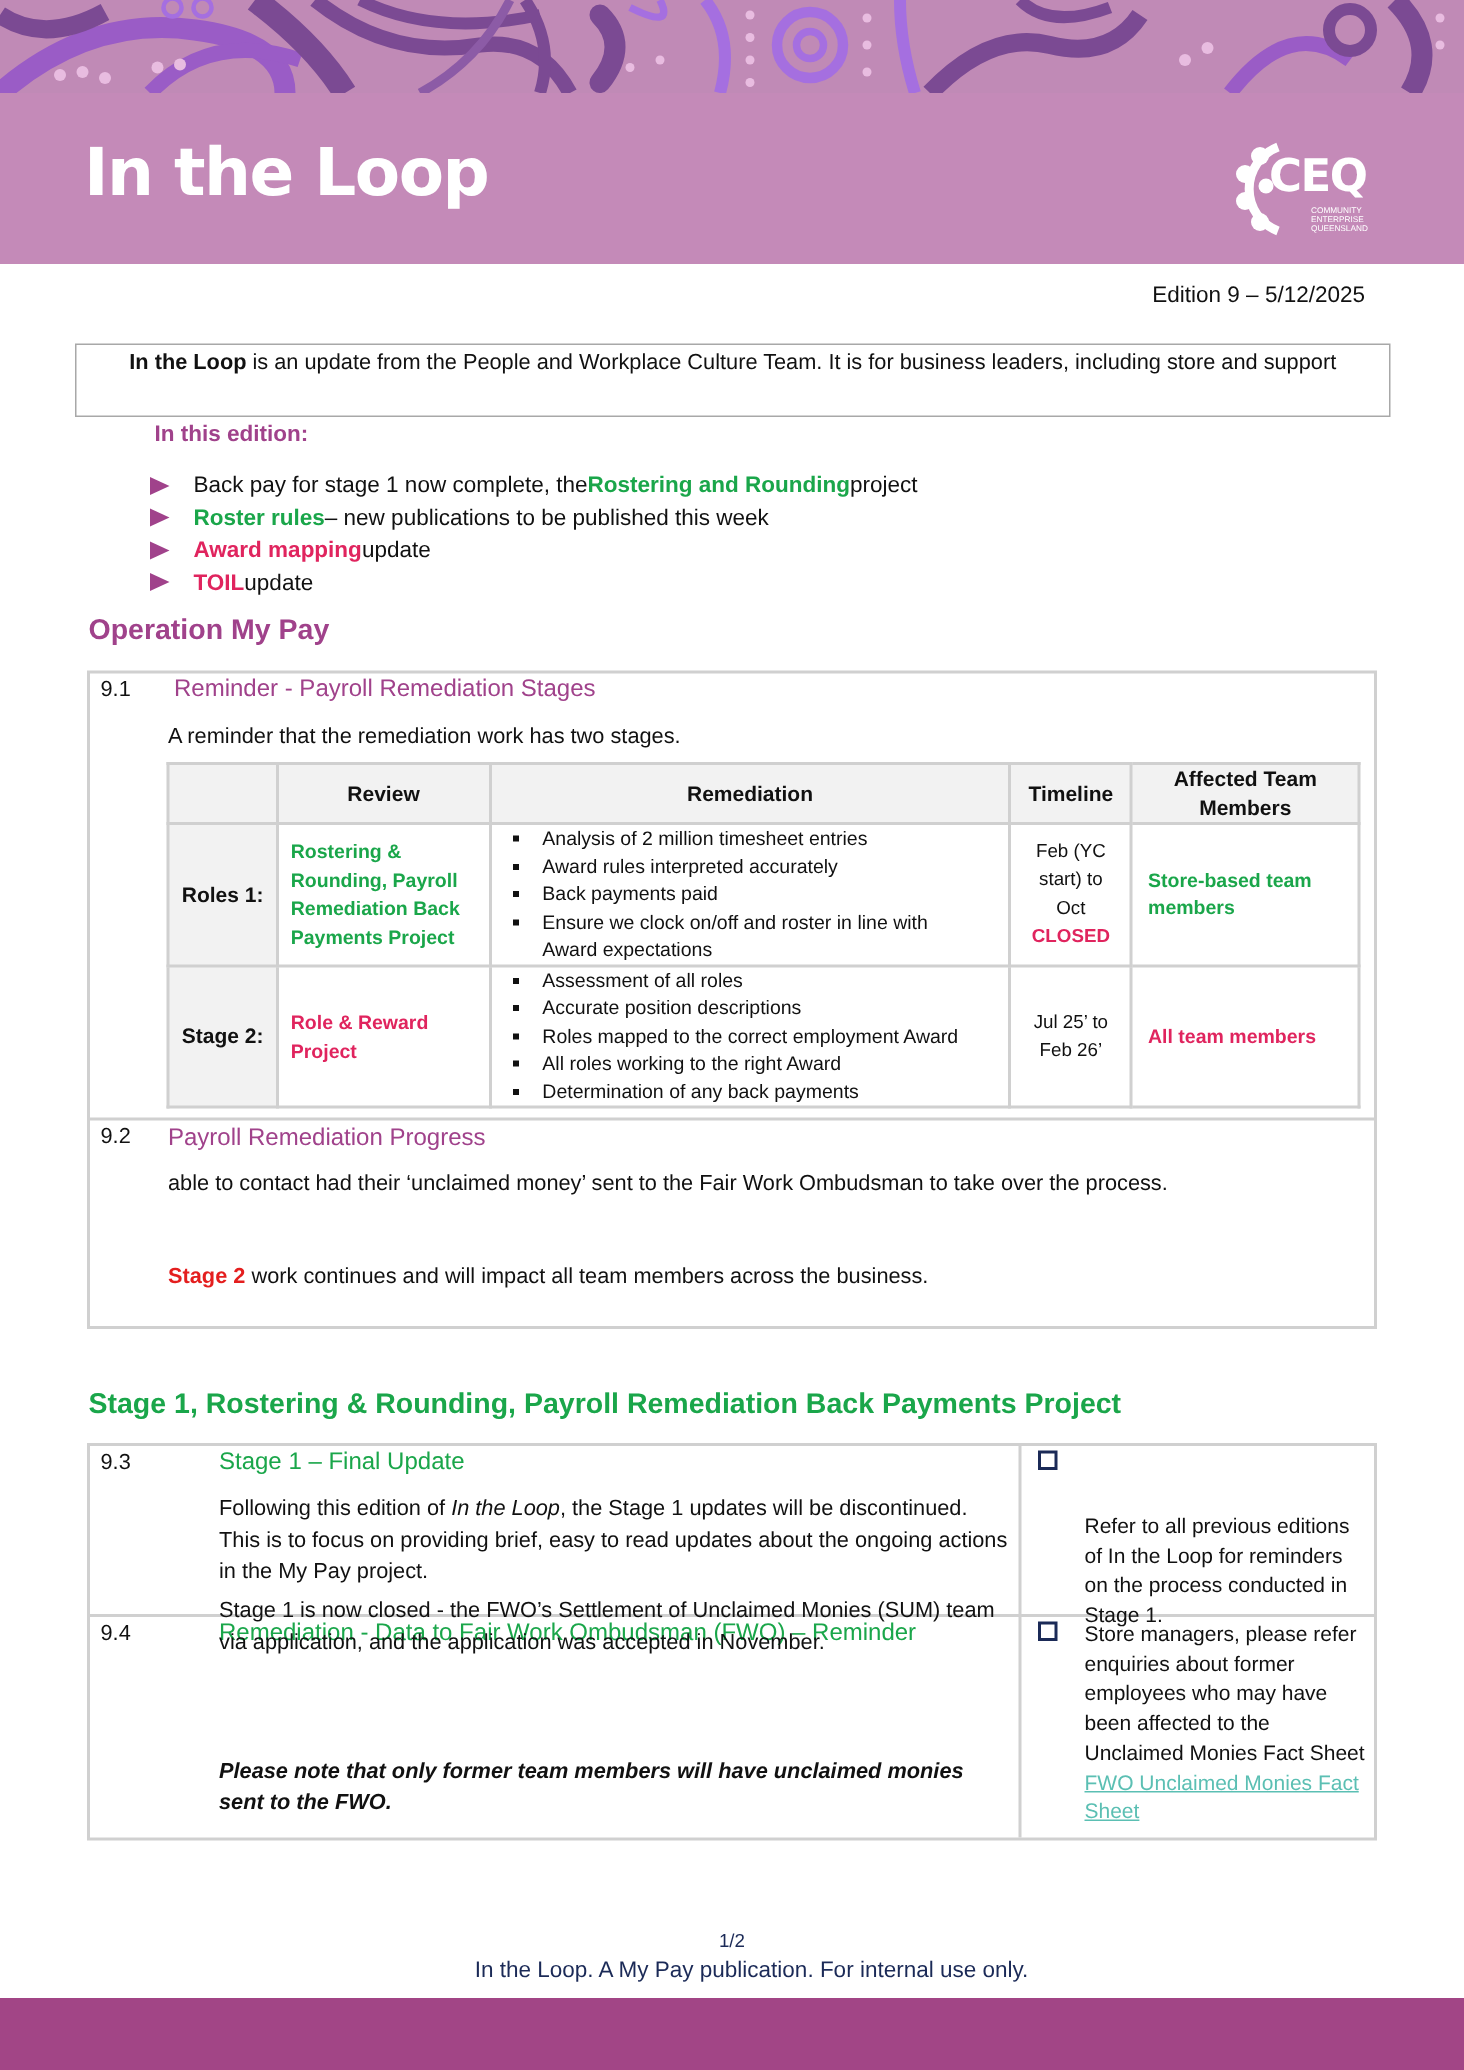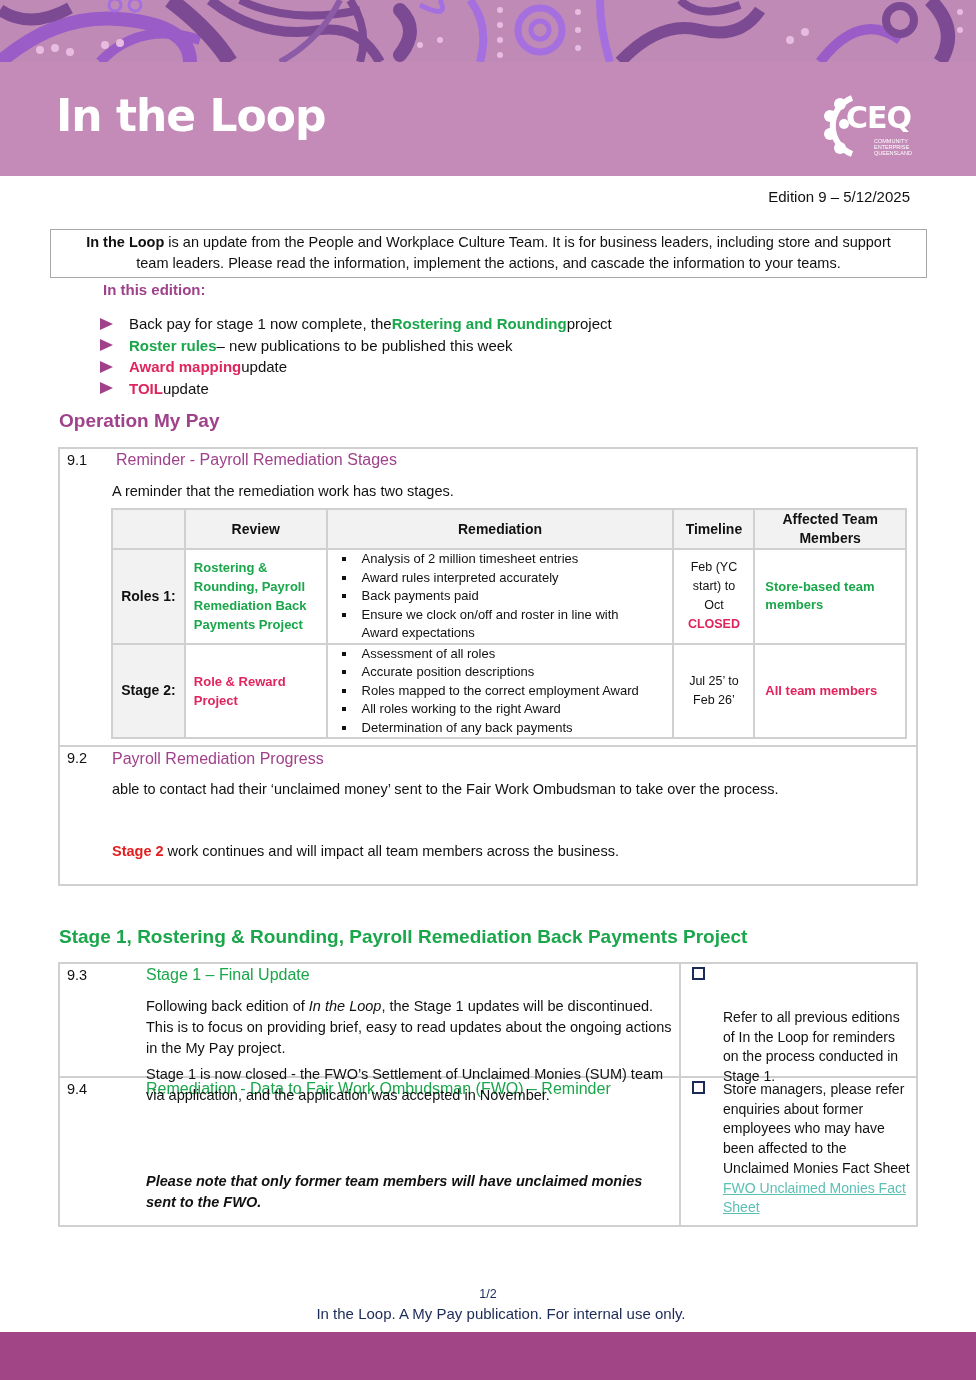--- a/index.html
+++ b/index.html
@@ -126,21 +126,20 @@
       <div>ENTERPRISE</div>
       <div>QUEENSLAND</div>
     </div>
   </div>
 </div>
 
 <div class="edition">Edition 9 – 5/12/2025</div>
 
 <div class="intro-box">
   <div><b>In the Loop</b><span> is an update from the People and Workplace Culture Team. It is for business leaders, including store and support</span></div>
-  <div>team leaders. Please read the information, implement the actions, and cascade the information to your teams.</div>
 </div>
 
 <div class="in-this">In this edition:</div>
 <ul class="bullets">
   <li>
     <span class="tri"></span>
     <span>Back pay for stage 1 now complete, the </span>
     <span class="green">Rostering and Rounding</span>
     <span> project</span>
   </li>
@@ -235,21 +234,21 @@
 <div class="h-section h-green" style="top:926px;">Stage 1, Rostering &amp; Rounding, Payroll Remediation Back Payments Project</div>
 
 <div class="grid-panel">
   <div class="grid-vline"></div>
   <div class="grid-hline"></div>
 </div>
 
 <div class="row-num" style="left:67px; top:967px;">9.3</div>
 <div class="sub-h sub-green" style="left:146px; top:966px;">Stage 1 – Final Update</div>
 <div class="para" style="left:146px; top:996px; width:528px;">
-  <span>Following back edition of </span><i>In the Loop</i><span>, the Stage 1 updates will be discontinued. This is to focus on providing brief, easy to read updates about the ongoing actions in the My Pay project.</span>
+  <span>Following this edition of </span><i>In the Loop</i><span>, the Stage 1 updates will be discontinued. This is to focus on providing brief, easy to read updates about the ongoing actions in the My Pay project.</span>
 </div>
 <div class="checkbox" style="left:692px; top:967px;"></div>
 <div class="action-text" style="left:723px; top:1008px; width:190px;">Refer to all previous editions of In the Loop for reminders on the process conducted in Stage 1.</div>
 
 <div class="row-num" style="left:67px; top:1081px;">9.4</div>
 <div class="sub-h sub-green" style="left:146px; top:1080px;">Remediation - Data to Fair Work Ombudsman (FWO) – Reminder</div>
 <div class="para" style="left:146px; top:1064px; width:520px;">Stage 1 is now closed - the FWO’s Settlement of Unclaimed Monies (SUM) team via application, and the application was accepted in November.</div>
 <div class="para" style="left:146px; top:1171px; width:500px; font-weight:bold; font-style:italic;">Please note that only former team members will have unclaimed monies sent to the FWO.</div>
 <div class="checkbox" style="left:692px; top:1081px;"></div>
 <div class="action-text" style="left:723px; top:1080px; width:192px;">

